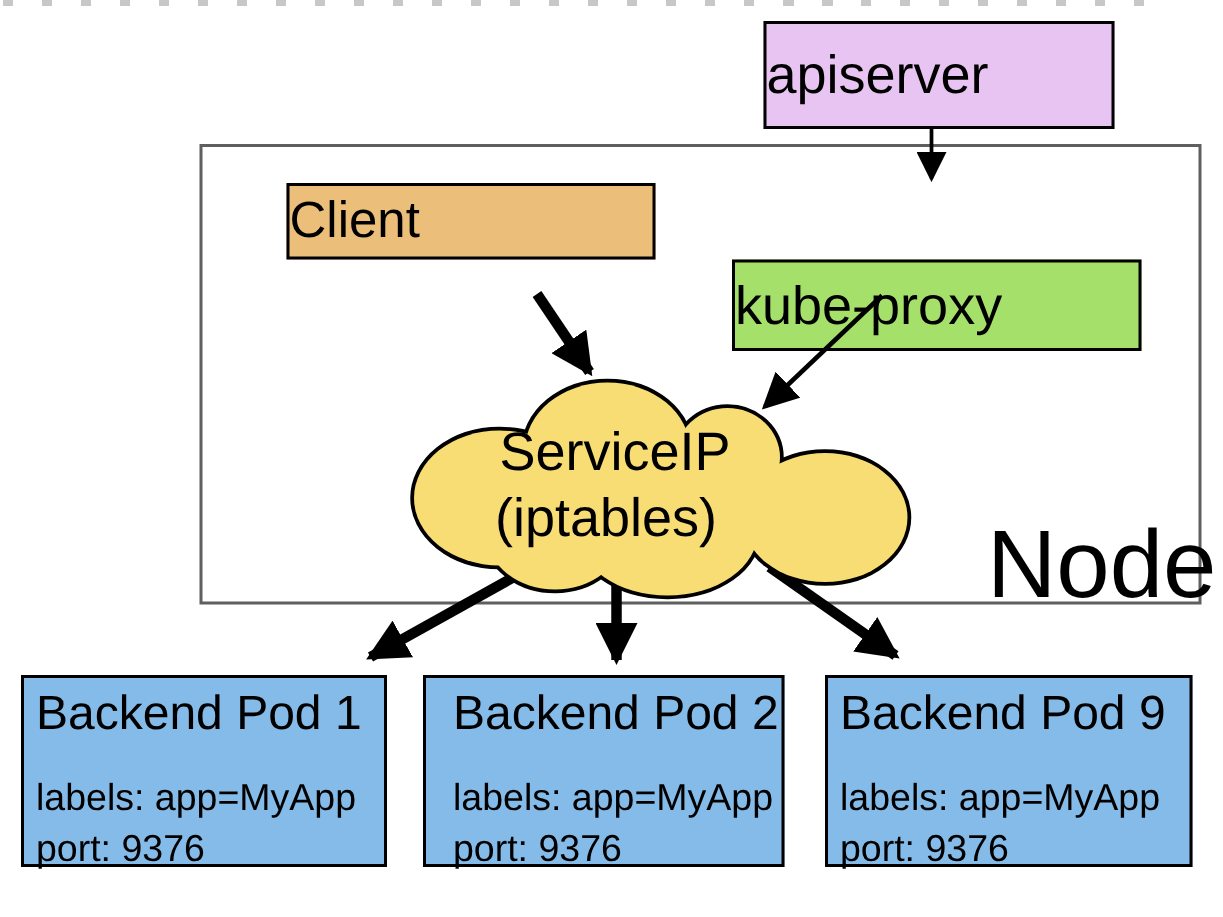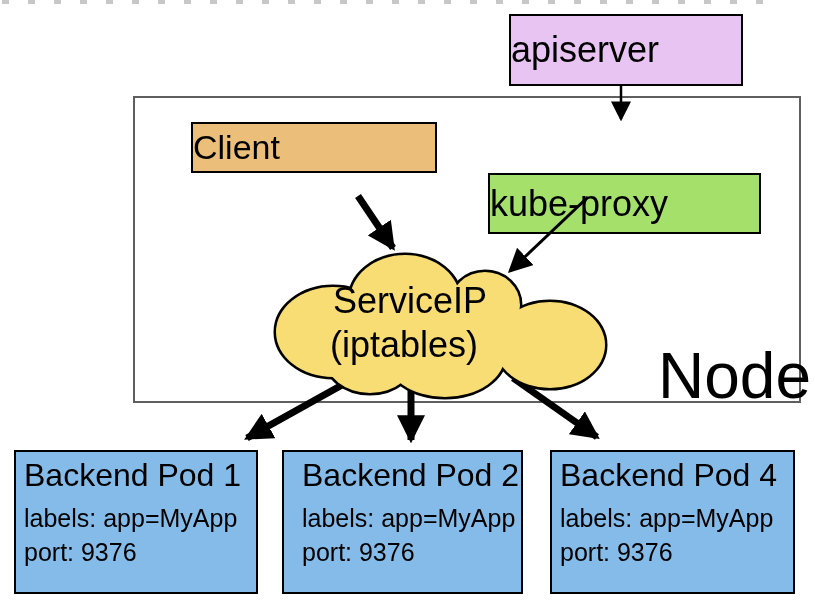--- a/index.html
+++ b/index.html
@@ -17,26 +17,26 @@
     border:2px solid #5f5f5f;box-sizing:border-box;background:transparent;
   }
   #node-label{
     position:absolute;left:658px;top:341px;font-size:64px;line-height:1.1;
     letter-spacing:0px;
   }
   #apiserver{left:509px;top:14px;width:234px;height:72px;font-size:36px;}
   #client{left:191px;top:122px;width:246px;height:51px;font-size:34px;}
   #kube-proxy{left:488px;top:125px;width:273px;height:61px;font-size:36px;margin-top:48px;}
   .pod{
-    position:absolute;top:450px;height:144px;border:2.5px solid #000;
+    position:absolute;top:450px;height:128px;border:2.5px solid #000;
     box-sizing:border-box;padding:3px 2px 0 8px;
   }
   .pod-title{font-size:32px;line-height:40px;white-space:nowrap;}
   .pod-line{font-size:25px;line-height:34px;white-space:nowrap;}
-  .pod-line.first{margin-top:6px;}
+  .pod-line.first{margin-top:20px;}
   #pod1{left:14px;width:244px;}
   #pod2{left:282px;width:241px;}
   #pod3{left:550px;width:245px;}
   #overlay{position:absolute;left:0;top:0;width:815px;height:611px;pointer-events:none;}
   #top-artifact{
     position:absolute;left:2px;top:0;width:762px;height:4px;opacity:.55;
     background:repeating-linear-gradient(90deg,#9a9a9a 0 7px,transparent 7px 26px);
   }
   svg text{font-family:"Liberation Sans","DejaVu Sans",sans-serif;}
 </style>
@@ -66,21 +66,21 @@
     <div class="pod-title">Backend Pod 1</div>
     <div class="pod-line first">labels: app=MyApp</div>
     <div class="pod-line">port: 9376</div>
   </div>
   <div class="pod" id="pod2" style="background: rgb(133, 187, 232); padding-left: 18px;">
     <div class="pod-title">Backend Pod 2</div>
     <div class="pod-line first">labels: app=MyApp</div>
     <div class="pod-line">port: 9376</div>
   </div>
   <div class="pod" id="pod3" style="background: rgb(133, 187, 232);">
-    <div class="pod-title">Backend Pod 4</div>
+    <div class="pod-title">Backend Pod 9</div>
     <div class="pod-line first">labels: app=MyApp</div>
     <div class="pod-line">port: 9376</div>
   </div>
 
   <svg id="overlay" viewBox="0 0 815 611" aria-hidden="true">
     <defs>
       <marker id="ah-thick" viewBox="0 0 10 10" refX="8.8" refY="5" markerWidth="4" markerHeight="4" orient="auto">
         <path d="M0,0 L10,5 L0,10 z" fill="#000"></path>
       </marker>
       <marker id="ah-thin" viewBox="0 0 10 10" refX="8.8" refY="5" markerWidth="8" markerHeight="8" orient="auto">

